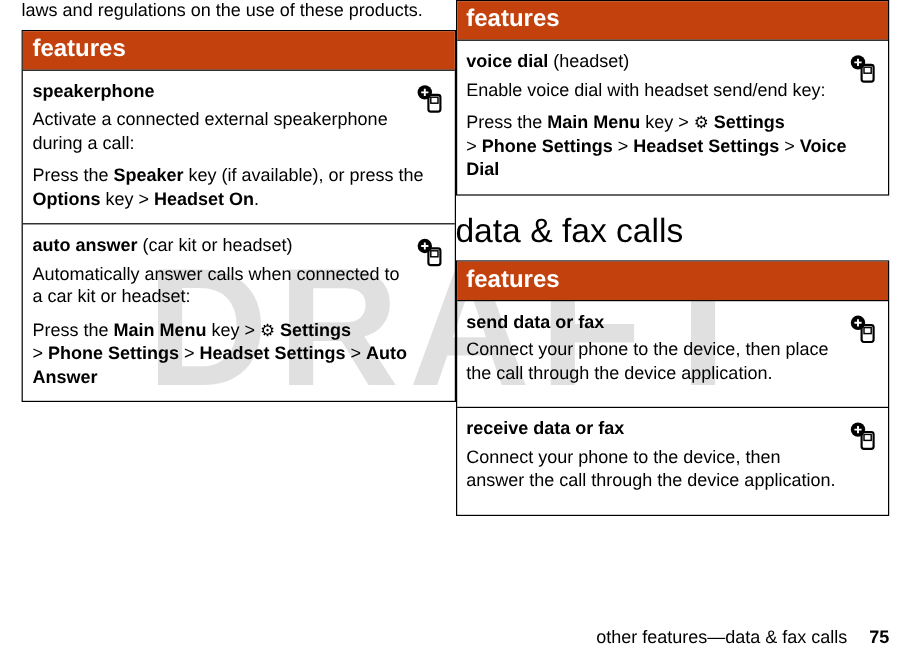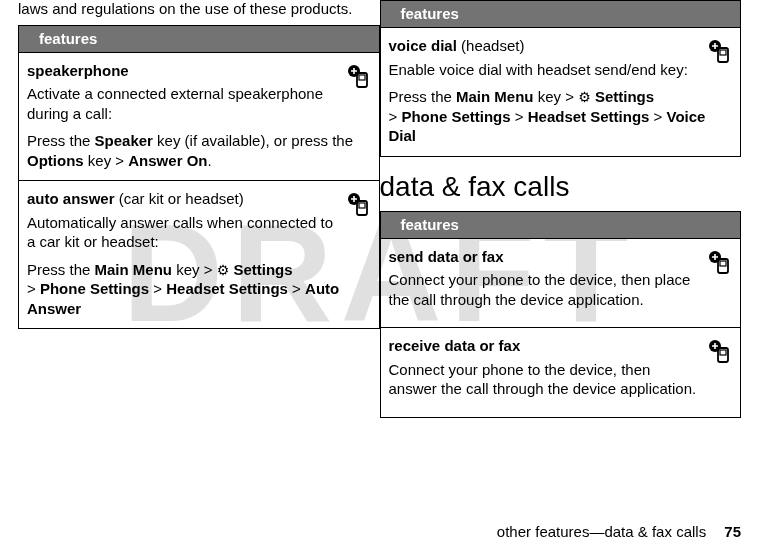--- a/index.html
+++ b/index.html
@@ -38,25 +38,25 @@
   .lead {
     margin-bottom: 6px;
     line-height: 1.25;
   }
   .ftable {
     border: 1.5px solid #000;
     margin-top: 6px;
     margin-bottom: 12px;
   }
   .fhead {
-    background: #737373;
+    background: #c2410c;
     color: #fff;
     font-weight: bold;
-    padding: 4px 20px 5px;
-    font-size: 15px;
+    padding: 4px 8px 5px;
+    font-size: 20px;
   }
   .frow {
     border-top: 1.5px solid #000;
     padding: 8px 8px 10px;
     line-height: 1.3;
   }
   .frow:first-of-type { border-top: none; }
   .frow .title {
     font-weight: bold;
   }
@@ -104,21 +104,21 @@
           <svg width="26" height="26" viewBox="0 0 26 26">
             <circle cx="9" cy="8" r="6" fill="#000"></circle>
             <path d="M6 8 h6 M9 5 v6" stroke="#fff" stroke-width="1.6"></path>
             <rect x="12" y="10" width="10" height="14" rx="2" fill="none" stroke="#000" stroke-width="1.8"></rect>
             <rect x="14" y="12" width="6" height="5" fill="none" stroke="#000" stroke-width="1.2"></rect>
           </svg>
         </div>
         <span class="title">speakerphone</span>
         <p>Activate a connected external speakerphone during a call:</p>
         <div>
-          <span>Press the </span><span class="menu-b">Speaker</span><span> key (if available), or press the </span><span class="menu-b">Options</span><span> key &gt; </span><span class="menu-b">Answer On</span><span>.</span>
+          <span>Press the </span><span class="menu-b">Speaker</span><span> key (if available), or press the </span><span class="menu-b">Options</span><span> key &gt; </span><span class="menu-b">Headset On</span><span>.</span>
         </div>
       </div>
 
       <div class="frow">
         <div class="iconbox">
           <svg width="26" height="26" viewBox="0 0 26 26">
             <circle cx="9" cy="8" r="6" fill="#000"></circle>
             <path d="M6 8 h6 M9 5 v6" stroke="#fff" stroke-width="1.6"></path>
             <rect x="12" y="10" width="10" height="14" rx="2" fill="none" stroke="#000" stroke-width="1.8"></rect>
             <rect x="14" y="12" width="6" height="5" fill="none" stroke="#000" stroke-width="1.2"></rect>

